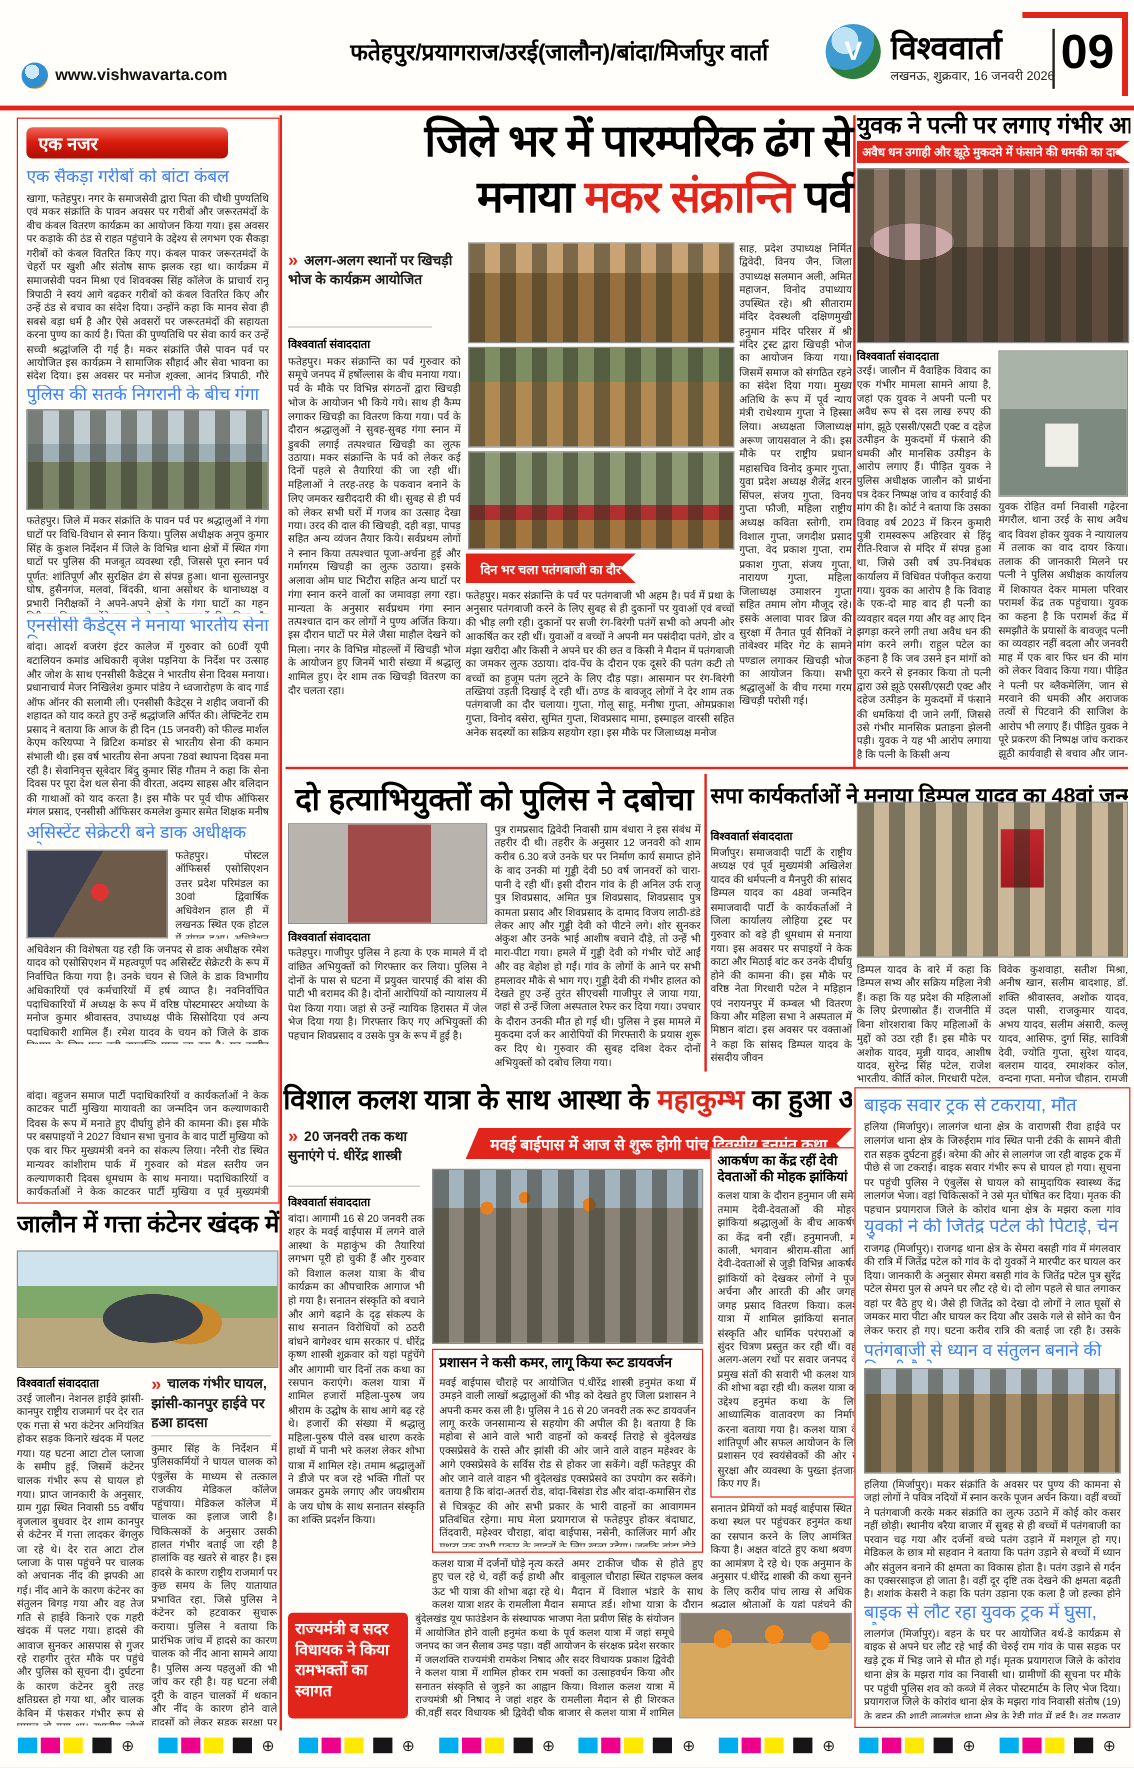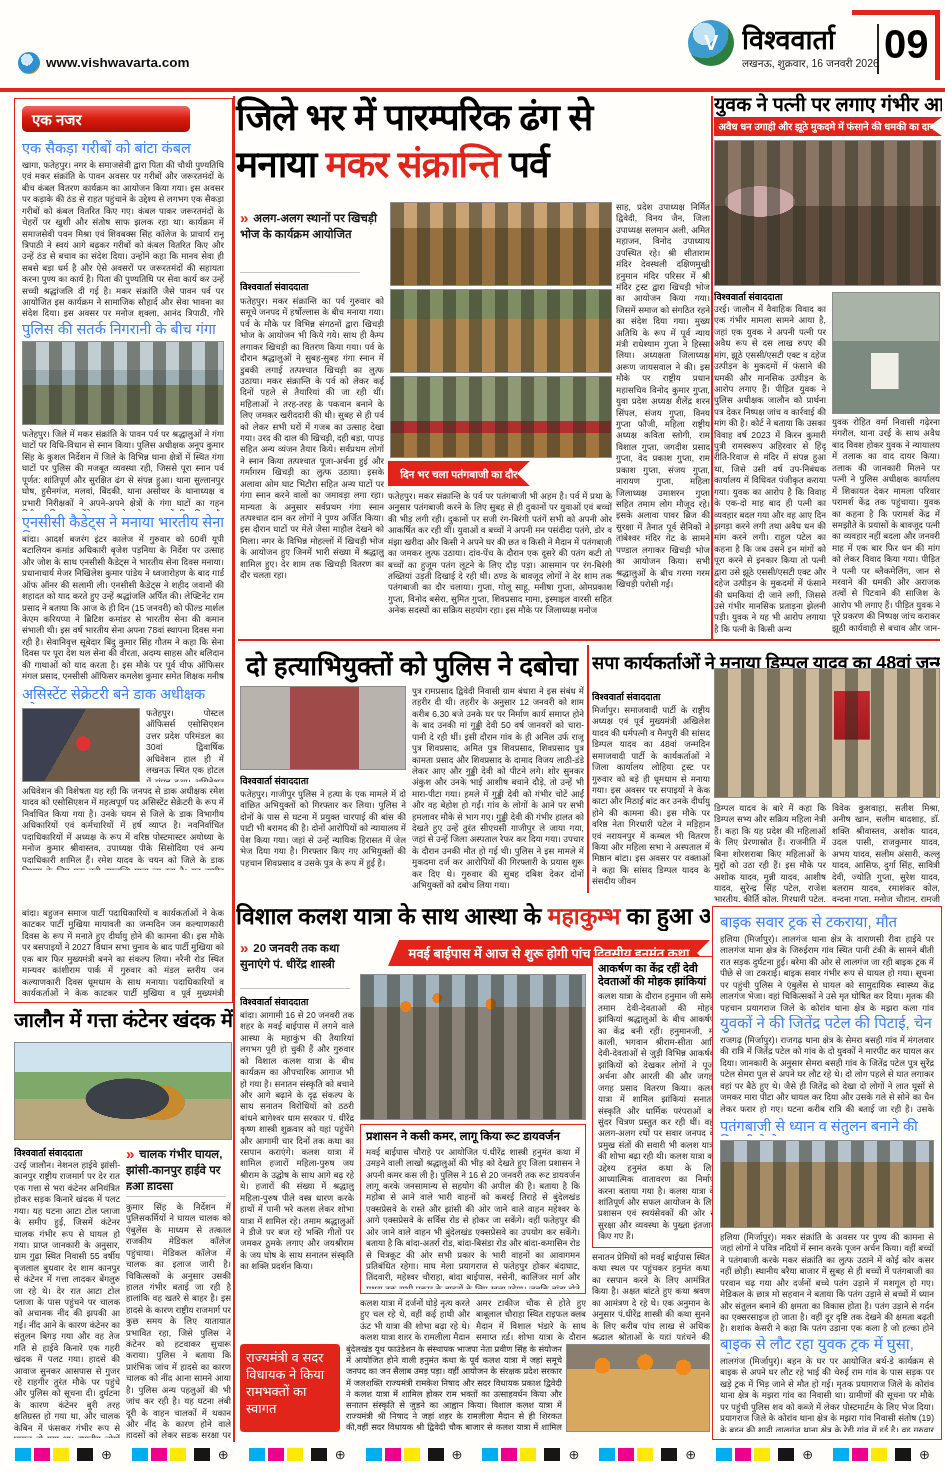--- a/index.html
+++ b/index.html
@@ -1,37 +1,37 @@
 <!DOCTYPE html>
 <html><head>
 <meta charset="utf-8">
 <style>
   html,body{margin:0;padding:0;background:#e8e8e4}
   .page{position:relative;width:945px;height:1473px;background:#fffefa;overflow:hidden;
         font-family:"Liberation Sans","DejaVu Sans",sans-serif;color:#111}
   .abs{position:absolute;box-sizing:border-box}
-  .h1{font-weight:bold;text-align:left;line-height:1.28;font-size:37px;letter-spacing:-1px;color:#000}
+  .h1{font-weight:bold;text-align:right;line-height:1.28;font-size:37px;letter-spacing:-1px;color:#000}
   .red{color:#e1251b}
   .h2{font-weight:bold;color:#000;overflow:hidden}
   .h3{font-weight:normal;font-size:14.5px;line-height:1.12;color:#3b82f6;overflow:hidden}
   .body{font-size:8.6px;line-height:1.33;text-align:justify;overflow:hidden;color:#1c1c1c}
   .byline{font-weight:bold;font-size:9.3px;color:#000;overflow:hidden}
   .bullet{font-weight:bold;font-size:11.5px;line-height:1.4;color:#1a1a1a;overflow:hidden}
   .bullet .g{color:#e1251b;font-size:15px;font-weight:bold;float:left;margin-right:5px;line-height:1}
   .photo{border:1px solid #8d8d8d}
   .banner{background:#e1251b;color:#fff;font-weight:bold;display:flex;align-items:center;
           justify-content:center;overflow:hidden;white-space:nowrap}
   .notch-r{clip-path:polygon(0 0,100% 0,calc(100% - 13px) 50%,100% 100%,0 100%)}
   .slant{clip-path:polygon(11px 0,100% 0,calc(100% - 13px) 50%,100% 100%,0 100%)}
   .box-red{border:1.6px solid #e1251b;background:#fffefa}
   .tab{background:linear-gradient(180deg,#f2655a,#d81c0d 48%,#b00d02);color:#fff;font-weight:bold;
        font-size:15px;border-radius:5px;display:flex;align-items:center;padding:0 10px}
   .vline{background:#e1251b;width:2px}
   .hline{background:#e1251b;height:2px}
-  .wbox{background:#e1251b;color:#fff;font-weight:normal;border-radius:4px}
+  .wbox{background:#e1251b;color:#fff;font-weight:bold;border-radius:4px}
   .div{height:1px;background:#c4c4c4}
   .boxtitle{font-weight:bold;font-size:11.5px;line-height:1.2;color:#000}
   .nowrap{white-space:nowrap}
   
   .ph-ganga{background:linear-gradient(180deg,#c2cdd2 0 34%,#9fb0b6 34% 52%,#7c8468 52% 100%),#9aa;}
   .ph-ganga:after,.crowd:after{content:"";display:block;height:100%;
      background:repeating-linear-gradient(90deg,rgba(44,46,32,.5) 0 13px,rgba(44,46,32,0) 13px 26px);}
   .ph-bouquet{background:radial-gradient(circle 12px at 52% 48%,#d33 60%,transparent 61%),
      linear-gradient(120deg,#3c4050 0 40%,#6e5a48 40% 100%)}
   .ph-truck{background:radial-gradient(ellipse 70px 34px at 52% 58%,#3c4148 59%,transparent 60%),
@@ -64,20 +64,21 @@
         display:flex;align-items:center;justify-content:center;color:#fff;font-weight:bold}
   .globe{border-radius:50%;background:radial-gradient(circle at 40% 35%,#cfe9fb 0 30%,#2f8fd0 31% 70%,#e8821e 71% 100%)}
 </style>
 </head>
 <body>
 
 <div class="page">
 
   <div class="abs globe" style="left:18px;top:52px;width:22px;height:22px"></div>
   <div class="abs" style="left:46px;top:55px;width:200px;font-size:13.5px;font-weight:bold">www.vishwavarta.com</div>
+  <div class="abs h2 nowrap" style="left:238px;top:30px;width:456px;font-size:19px;text-align:center">फतेहपुर/प्रयागराज/उरई(जालौन)/बांदा/मिर्जापुर वार्ता</div>
   <div class="abs logo" style="left:688px;top:20px;width:46px;height:46px;font-size:22px">V</div>
   <div class="abs h2 nowrap" style="left:742px;top:20px;width:160px;font-size:27px">विश्ववार्ता</div>
   <div class="abs nowrap" style="left:742px;top:56px;width:180px;font-size:10.5px;color:#222">लखनऊ,  शुक्रवार, 16 जनवरी 2026</div>
   <div class="abs" style="left:852px;top:10px;width:88px;height:5px;background:#e1251b"></div>
   <div class="abs" style="left:935px;top:10px;width:5px;height:70px;background:#e1251b"></div>
   <div class="abs" style="left:877px;top:24px;width:2px;height:50px;background:#222"></div>
   <div class="abs h2" style="left:884px;top:22px;width:50px;font-size:40px">09</div>
   <div class="abs" style="left:0;top:88px;width:945px;height:4px;background:#e1251b"></div>
 
   <div class="abs vline" style="left:233px;top:96px;height:1346px"></div>

